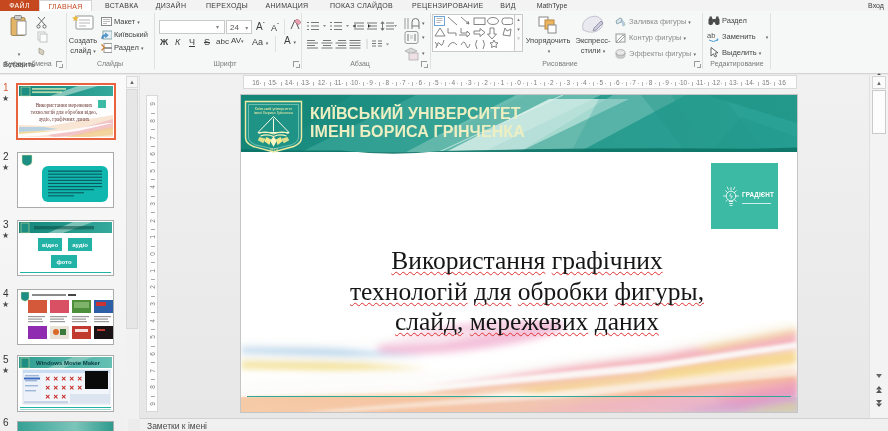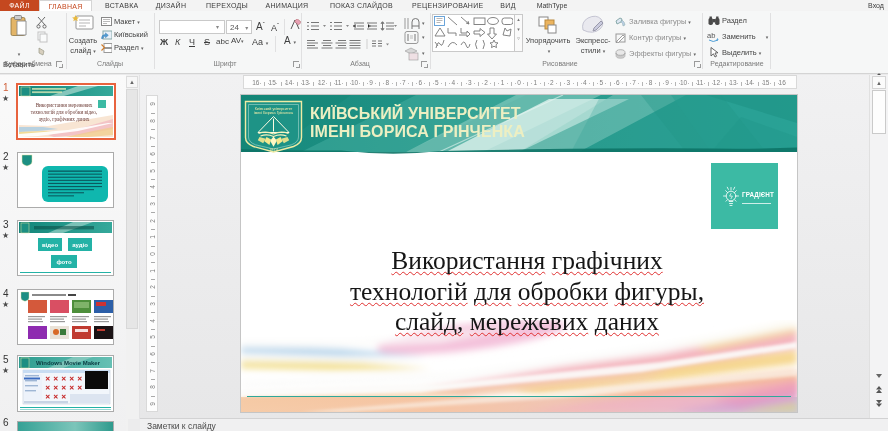--- a/index.html
+++ b/index.html
@@ -711,15 +711,15 @@
       <rect x="6" y="45" width="44" height="2.4" fill="#C8D4E4"></rect>
       <rect x="2" y="51" width="91" height="1" fill="#23B2A6"></rect>
       <rect x="2" y="53" width="91" height="0.8" fill="#7FD0C8"></rect>
     </svg>
   </div>
 
   <div class="abs" style="left:17px;top:346px;width:97px;height:10px;border:1px solid #ABABAB;border-bottom:none;background:linear-gradient(90deg,#35A195,#7CC5BA 60%,#2E9A8D);"></div>
 </div>
 
 <div class="abs" style="left:140px;top:418px;width:748px;height:13px;background:#F0F0F1;border-top:1px solid #D2D2D3;">
-  <div style="position:absolute;left:7px;top:2px;font-size:8.5px;color:#4a4a4a;">Заметки к слайду</div>
+  <div style="position:absolute;left:7px;top:2px;font-size:8.5px;color:#4a4a4a;">Заметки к імені</div>
 </div>
 <div class="abs" style="left:128px;top:419px;width:12px;height:12px;background:#ECECED;"></div>
 
 </body></html>

